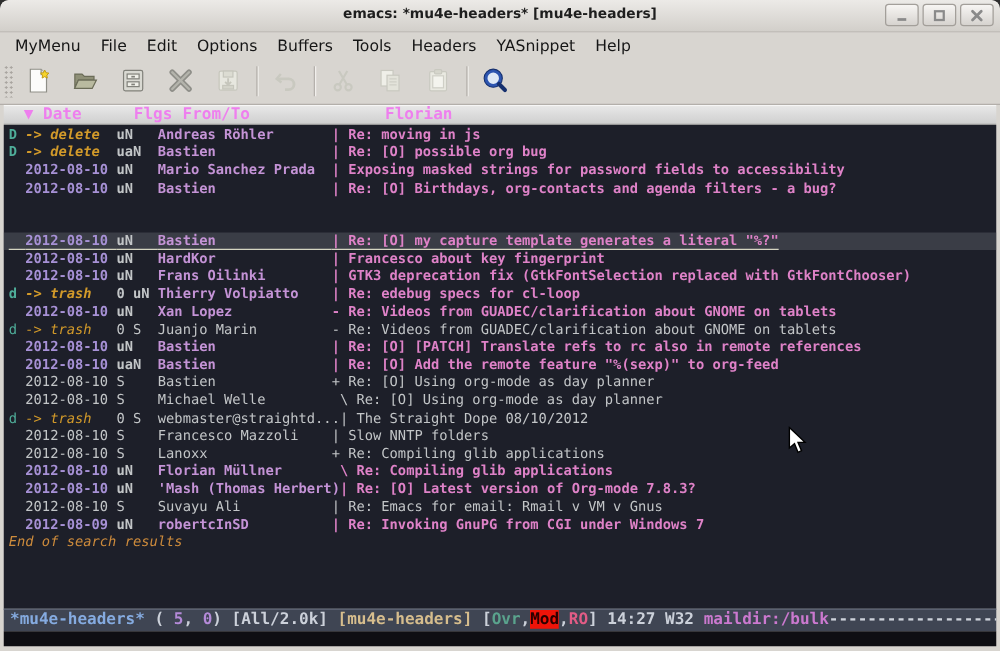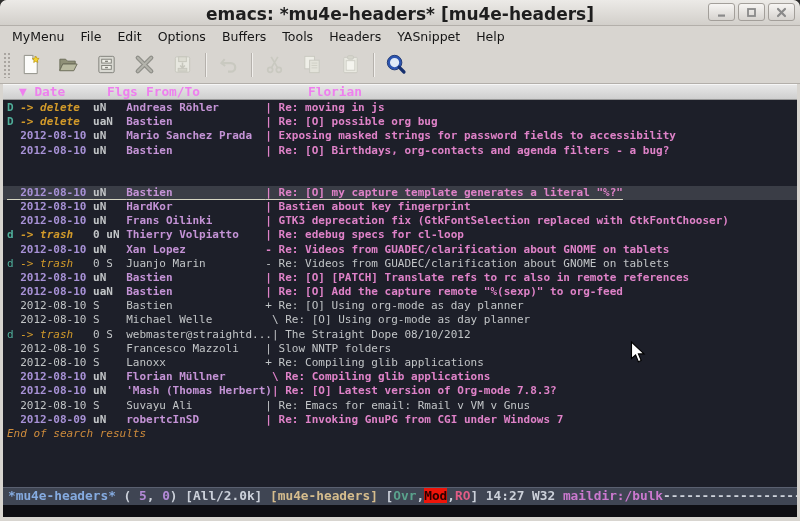--- a/index.html
+++ b/index.html
@@ -13,21 +13,21 @@
   }
   
   .titlebar{
     height:26px;position:relative;
     background:linear-gradient(#eceae7,#d2cfca);
     border-bottom:1px solid #b3afaa;
     border-radius:7px 7px 0 0;
   }
   .title-text{
     position:absolute;left:0;right:0;top:4px;text-align:center;
-    font-size:17px;font-weight:bold;color:#1e1e1e;
+    font-size:11px;font-weight:bold;color:#1e1e1e;
   }
   .win-controls{position:absolute;right:5px;top:3px;display:flex;gap:3px;}
   .win-btn{
     width:27px;height:18px;border:1px solid #a39f9a;border-radius:3px;
     background:linear-gradient(#f7f5f3,#d6d3cf);
     display:flex;align-items:center;justify-content:center;
   }
   .win-btn svg{display:block;}
   
   .menubar{
@@ -262,27 +262,27 @@
         <span class="hl-col hc-subject">Florian</span>
       </div>
 
     <div class="buffer">
       <div>
           <div class="row unread marked"><span class="f mark">D </span><span class="f date">-&gt; delete  </span><span class="f flags">uN   </span><span class="f from">Andreas Röhler       </span><span class="f subject">| Re: moving in js</span></div>
           <div class="row unread marked"><span class="f mark">D </span><span class="f date">-&gt; delete  </span><span class="f flags">uaN  </span><span class="f from">Bastien              </span><span class="f subject">| Re: [O] possible org bug</span></div>
           <div class="row unread"><span class="f mark">  </span><span class="f date">2012-08-10 </span><span class="f flags">uN   </span><span class="f from">Mario Sanchez Prada  </span><span class="f subject">| Exposing masked strings for password fields to accessibility</span></div>
           <div class="row unread"><span class="f mark">  </span><span class="f date">2012-08-10 </span><span class="f flags">uN   </span><span class="f from">Bastien              </span><span class="f subject">| Re: [O] Birthdays, org-contacts and agenda filters - a bug?</span></div>
           <div class="row unread current"><span class="f mark">  </span><span class="f date">2012-08-10 </span><span class="f flags">uN   </span><span class="f from">Bastien              </span><span class="f subject">| Re: [O] my capture template generates a literal "%?"</span></div>
-          <div class="row unread"><span class="f mark">  </span><span class="f date">2012-08-10 </span><span class="f flags">uN   </span><span class="f from">HardKor              </span><span class="f subject">| Bastien about key fingerprint</span></div>
+          <div class="row unread"><span class="f mark">  </span><span class="f date">2012-08-10 </span><span class="f flags">uN   </span><span class="f from">HardKor              </span><span class="f subject">| Francesco about key fingerprint</span></div>
           <div class="row unread"><span class="f mark">  </span><span class="f date">2012-08-10 </span><span class="f flags">uN   </span><span class="f from">Frans Oilinki        </span><span class="f subject">| GTK3 deprecation fix (GtkFontSelection replaced with GtkFontChooser)</span></div>
           <div class="row unread marked"><span class="f mark">d </span><span class="f date">-&gt; trash   </span><span class="f flags">0 uN </span><span class="f from">Thierry Volpiatto    </span><span class="f subject">| Re: edebug specs for cl-loop</span></div>
           <div class="row unread"><span class="f mark">  </span><span class="f date">2012-08-10 </span><span class="f flags">uN   </span><span class="f from">Xan Lopez            </span><span class="f subject">- Re: Videos from GUADEC/clarification about GNOME on tablets</span></div>
           <div class="row marked"><span class="f mark">d </span><span class="f date">-&gt; trash   </span><span class="f flags">0 S  </span><span class="f from">Juanjo Marin         </span><span class="f subject">- Re: Videos from GUADEC/clarification about GNOME on tablets</span></div>
           <div class="row unread"><span class="f mark">  </span><span class="f date">2012-08-10 </span><span class="f flags">uN   </span><span class="f from">Bastien              </span><span class="f subject">| Re: [O] [PATCH] Translate refs to rc also in remote references</span></div>
-          <div class="row unread"><span class="f mark">  </span><span class="f date">2012-08-10 </span><span class="f flags">uaN  </span><span class="f from">Bastien              </span><span class="f subject">| Re: [O] Add the capture remote "%(sexp)" to org-feed</span></div>
+          <div class="row unread"><span class="f mark">  </span><span class="f date">2012-08-10 </span><span class="f flags">uaN  </span><span class="f from">Bastien              </span><span class="f subject">| Re: [O] Add the remote feature "%(sexp)" to org-feed</span></div>
           <div class="row"><span class="f mark">  </span><span class="f date">2012-08-10 </span><span class="f flags">S    </span><span class="f from">Bastien              </span><span class="f subject">+ Re: [O] Using org-mode as day planner</span></div>
           <div class="row"><span class="f mark">  </span><span class="f date">2012-08-10 </span><span class="f flags">S    </span><span class="f from">Michael Welle        </span><span class="f subject"> \ Re: [O] Using org-mode as day planner</span></div>
           <div class="row marked"><span class="f mark">d </span><span class="f date">-&gt; trash   </span><span class="f flags">0 S  </span><span class="f from">webmaster@straightd...</span><span class="f subject">| The Straight Dope 08/10/2012</span></div>
           <div class="row"><span class="f mark">  </span><span class="f date">2012-08-10 </span><span class="f flags">S    </span><span class="f from">Francesco Mazzoli    </span><span class="f subject">| Slow NNTP folders</span></div>
           <div class="row"><span class="f mark">  </span><span class="f date">2012-08-10 </span><span class="f flags">S    </span><span class="f from">Lanoxx               </span><span class="f subject">+ Re: Compiling glib applications</span></div>
           <div class="row unread"><span class="f mark">  </span><span class="f date">2012-08-10 </span><span class="f flags">uN   </span><span class="f from">Florian Müllner      </span><span class="f subject"> \ Re: Compiling glib applications</span></div>
           <div class="row unread"><span class="f mark">  </span><span class="f date">2012-08-10 </span><span class="f flags">uN   </span><span class="f from">'Mash (Thomas Herbert)</span><span class="f subject">| Re: [O] Latest version of Org-mode 7.8.3?</span></div>
           <div class="row"><span class="f mark">  </span><span class="f date">2012-08-10 </span><span class="f flags">S    </span><span class="f from">Suvayu Ali           </span><span class="f subject">| Re: Emacs for email: Rmail v VM v Gnus</span></div>
           <div class="row unread"><span class="f mark">  </span><span class="f date">2012-08-09 </span><span class="f flags">uN   </span><span class="f from">robertcInSD          </span><span class="f subject">| Re: Invoking GnuPG from CGI under Windows 7</span></div>
         </div>

